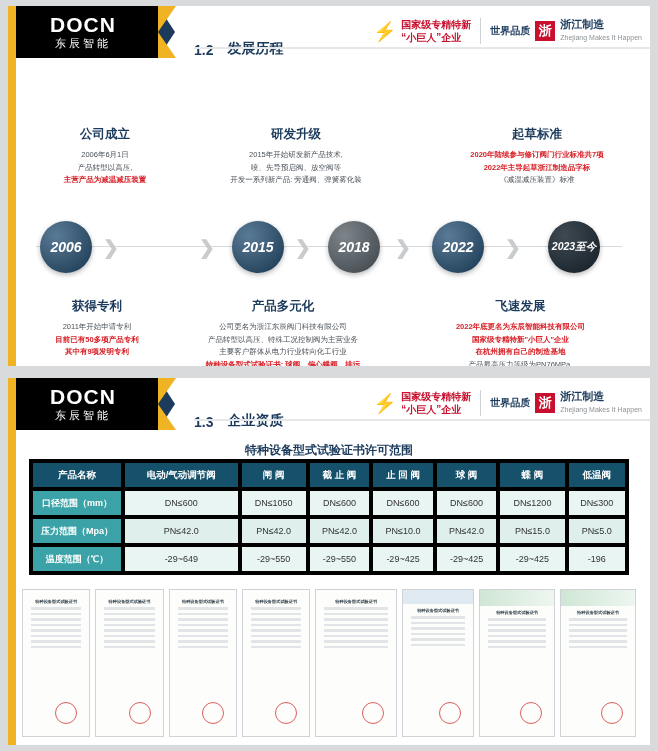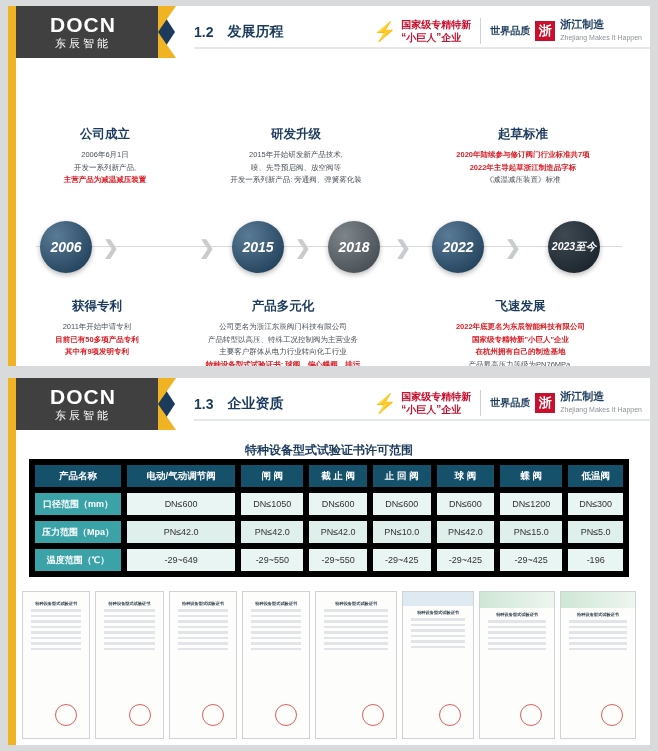--- a/index.html
+++ b/index.html
@@ -28,21 +28,21 @@
   
   .hdr {
     position: relative;
     height: 52px;
     width: 100%;
     background: #ffffff;
   }
   .hdr-left {
     position: absolute; left: 0; top: 0;
     width: 150px; height: 52px;
-    background: #404040;
+    background: #000000;
     color: #fff;
     display: flex; flex-direction: column;
     justify-content: center; align-items: center;
   }
   .hdr-left::after {
     content: "";
     position: absolute; right: -17px; top: 0;
     width: 0; height: 0;
     border-top: 26px solid transparent;
     border-bottom: 26px solid transparent;
@@ -59,21 +59,21 @@
     position: absolute; left: 150px; top: 0;
     width: 0; height: 0;
     border-top: 26px solid #f0b323;
     border-bottom: 26px solid #f0b323;
     border-left: 0;
     border-right: 18px solid transparent;
     z-index: 2;
   }
   .hdr-title {
     position: absolute; left: 186px; top: 0;
-    height: 52px; display: flex; align-items: center;
+    height: 52px; display: flex; align-items: flex-end;
     font-size: 14px; color: #1b3a5c; font-weight: bold;
   }
   .hdr-title .num { margin-right: 14px; }
   .hdr-rule {
     position: absolute; left: 186px; bottom: 9px;
     width: 456px; height: 2px; background: #e6e7e8;
   }
   .hdr-badges {
     position: absolute; right: 8px; top: 7px;
     height: 36px; display: flex; align-items: center;
@@ -132,37 +132,37 @@
     margin-bottom: 6px;
   }
   .evt .eline {
     font-size: 7.5px; color: #4a5158; line-height: 12.5px;
     white-space: nowrap;
   }
   .evt .hl-red { color: #d72027; font-weight: bold; }
 
   #e-2006 { left: 22px; top: 68px; width: 150px; text-align: center; }
   #e-2015 { left: 208px; top: 68px; width: 160px; text-align: center; }
-  #e-2022 { left: 410px; top: 68px; width: 210px; text-align: center; }
+  #e-2022 { left: 424px; top: 68px; width: 210px; text-align: center; }
   #e-2011 { left: 14px; top: 240px; width: 150px; text-align: center; }
   #e-2018 { left: 175px; top: 240px; width: 200px; text-align: center; }
   #e-2023 { left: 400px; top: 240px; width: 225px; text-align: center; }
 
   
   .cert-title {
     text-align: center; font-size: 12px; font-weight: bold;
     color: #1b3a5c; margin-top: 12px; margin-bottom: 0;
   }
   table.spec {
     width: 600px; margin: 0 auto;
     border-collapse: collapse;
     font-size: 9px;
   }
   table.spec th, table.spec td {
-    border: 6px solid #000000;
+    border: 4px solid #000000;
     text-align: center;
     height: 28px;
     padding: 2px 1px;
   }
   table.spec thead th {
     background: #16516b; color: #ffffff; font-weight: bold;
     font-size: 9.5px;
   }
   table.spec tbody th {
     background: #3ba3a8; color: #ffffff; font-weight: bold;
@@ -254,21 +254,21 @@
 
       <div class="arrow a1">❯</div>
       <div class="arrow a2">❯</div>
       <div class="arrow a3">❯</div>
       <div class="arrow a4">❯</div>
       <div class="arrow a5">❯</div>
 
       <div class="evt" id="e-2006">
         <div class="etitle">公司成立</div>
         <div class="eline">2006年6月1日</div>
-        <div class="eline">开发一系列新产品,</div>
+        <div class="eline">产品转型以高压,</div>
         <div class="eline hl-red">主营产品为减温减压装置</div>
       </div>
 
       <div class="evt" id="e-2015">
         <div class="etitle">研发升级</div>
         <div class="eline">2015年开始研发新产品技术,</div>
         <div class="eline">喷、先导预启阀、放空阀等</div>
         <div class="eline">开发一系列新产品: 旁通阀、弹簧雾化装</div>
       </div>
 

